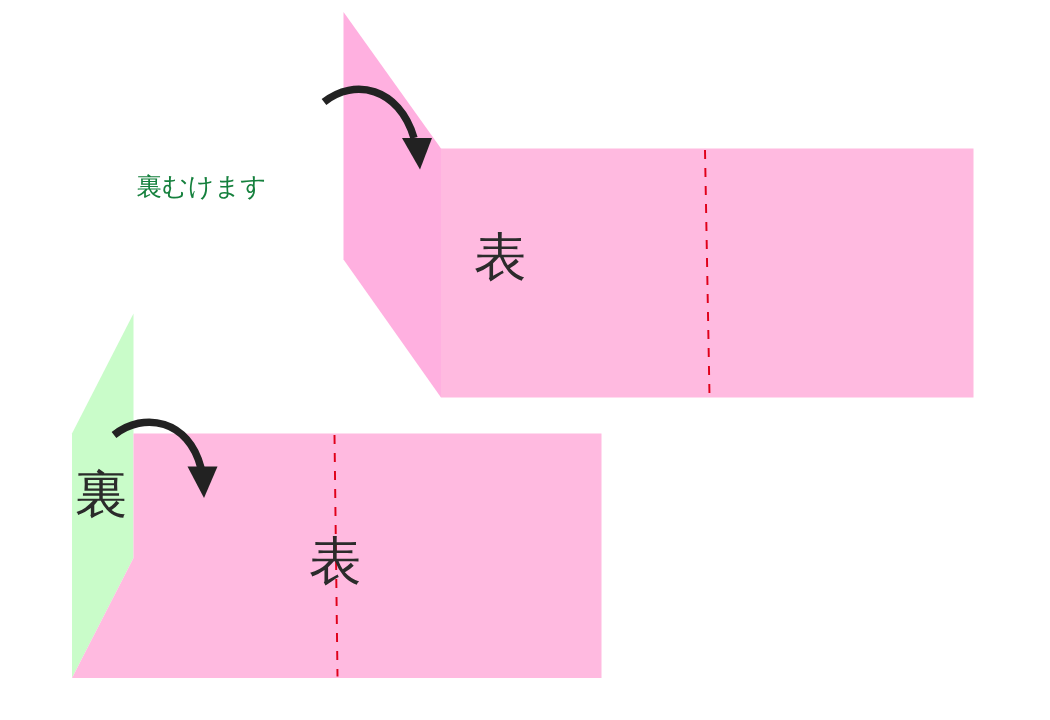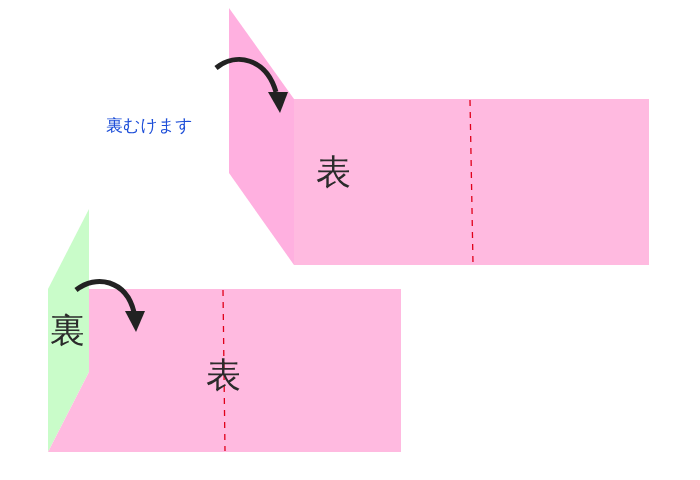--- a/index.html
+++ b/index.html
@@ -1,20 +1,20 @@
 <!DOCTYPE html>
 <html><head>
   <meta charset="utf-8">
   <style>
     html, body { margin: 0; padding: 0; background: #ffffff; }
     body { width: 700px; height: 480px; position: relative; overflow: hidden;
            font-family: "DejaVu Sans", sans-serif; }
     #canvas { position: absolute; left: 0; top: 0; }
     .lbl { position: absolute; color: #2b2b2b; white-space: nowrap; line-height: 1; }
-    .caption { font-size: 17px; left: 106px; top: 117px; color: #1d4ed8; }
+    .caption { font-size: 17px; left: 91px; top: 117px; color: #15803d; }
     .big { font-size: 35px; }
     #top-front-label { left: 316px; top: 155px; }
     #bottom-front-label { left: 206px; top: 358px; }
     #bottom-back-label { left: 50px; top: 313px; }
   </style>
 </head>
 <body>
 
 <svg id="canvas" width="700" height="480" viewBox="0 0 700 480">
 

